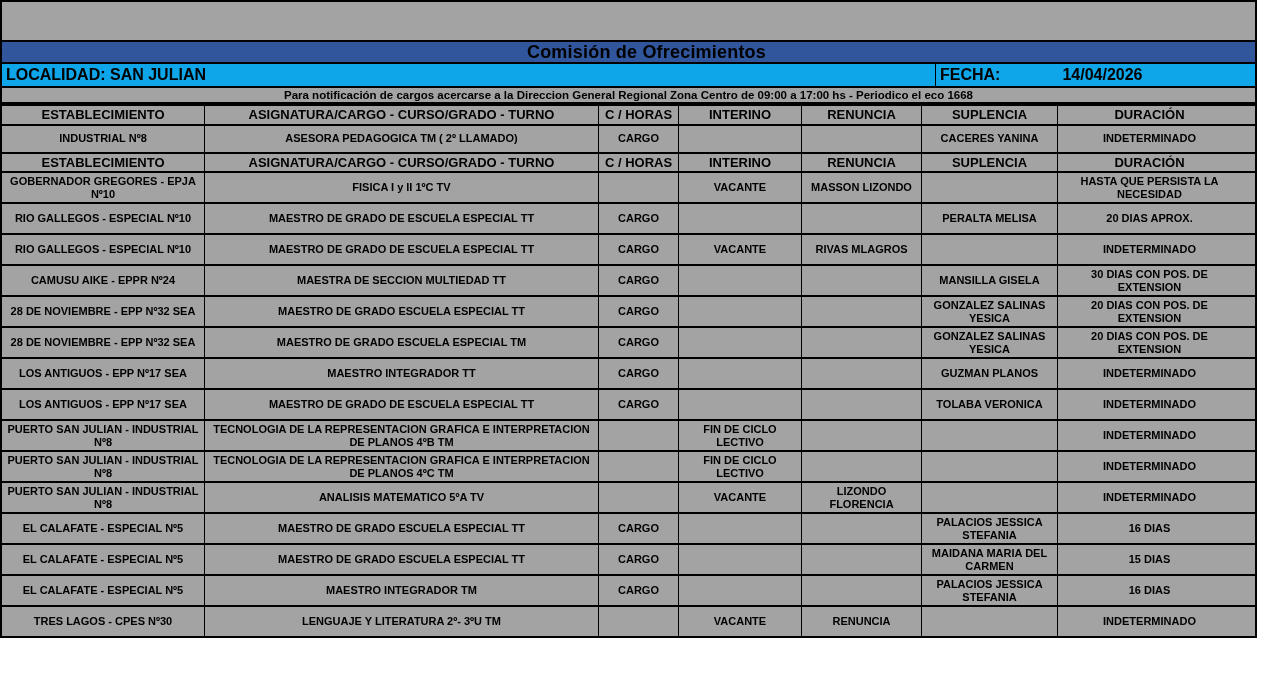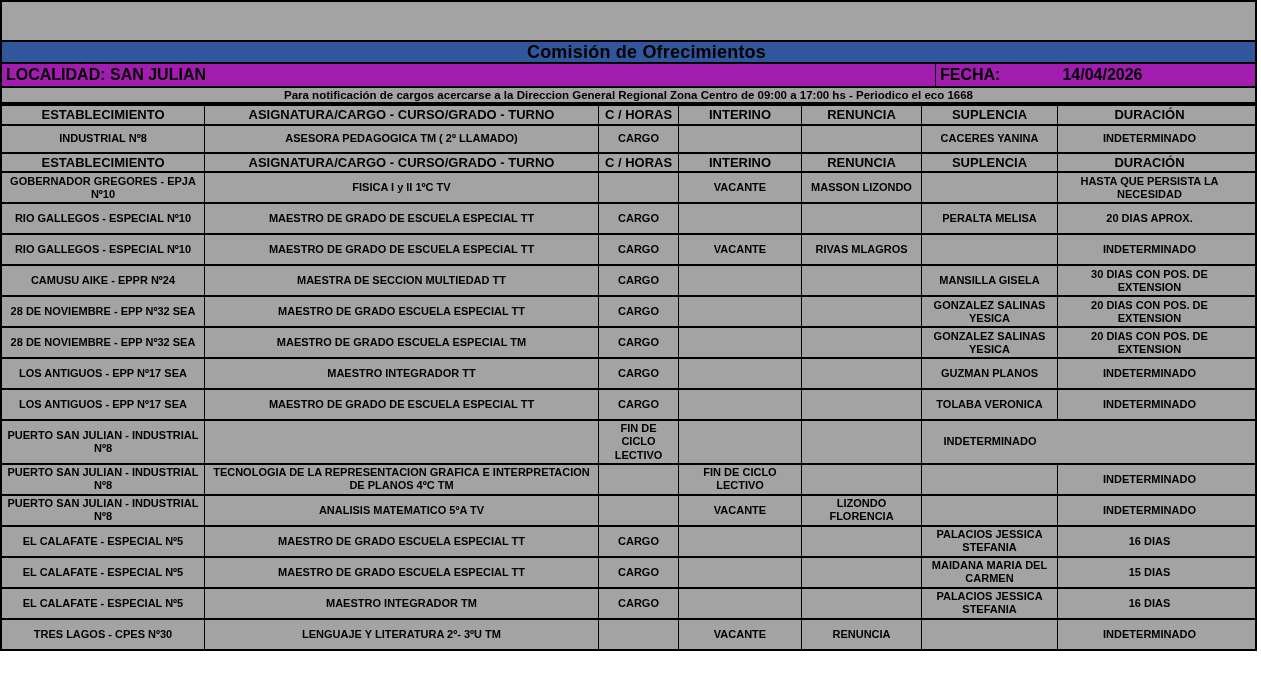--- a/index.html
+++ b/index.html
@@ -51,21 +51,21 @@
 <body>
 
 <div id="doc">
 
   <div id="top-box" class="blk"></div>
 
   <div id="title-bar" class="blk" style="background: rgb(49, 86, 155); padding-left: 36px;">
     <span>Comisión de Ofrecimientos</span>
   </div>
 
-  <div id="localidad-row" class="blk" style="background: #a21caf;">
+  <div id="localidad-row" class="blk" style="background: #0ea5e9;">
     <div id="localidad-cell">
       <span>LOCALIDAD: SAN JULIAN</span>
     </div>
     <div id="fecha-cell">
       <span>FECHA:</span>
       <span id="fecha-value">14/04/2026</span>
     </div>
   </div>
 
   <div id="note-row" class="blk">
@@ -170,20 +170,21 @@
           <div class="cell">LOS ANTIGUOS - EPP Nº17 SEA</div>
           <div class="cell">MAESTRO DE GRADO DE ESCUELA ESPECIAL TT</div>
           <div class="cell">CARGO</div>
           <div class="cell"></div>
           <div class="cell"></div>
           <div class="cell">TOLABA VERONICA</div>
           <div class="cell">INDETERMINADO</div>
         </div>
         <div class="grid-row drow">
           <div class="cell">PUERTO SAN JULIAN - INDUSTRIAL Nº8</div>
+          <div class="cell">TECNOLOGIA DE LA REPRESENTACION GRAFICA E INTERPRETACION DE PLANOS 4ºB TM</div>
           <div class="cell"></div>
           <div class="cell">FIN DE CICLO LECTIVO</div>
           <div class="cell"></div>
           <div class="cell"></div>
           <div class="cell">INDETERMINADO</div>
         </div>
         <div class="grid-row drow">
           <div class="cell">PUERTO SAN JULIAN - INDUSTRIAL Nº8</div>
           <div class="cell">TECNOLOGIA DE LA REPRESENTACION GRAFICA E INTERPRETACION DE PLANOS 4ºC TM</div>
           <div class="cell"></div>

